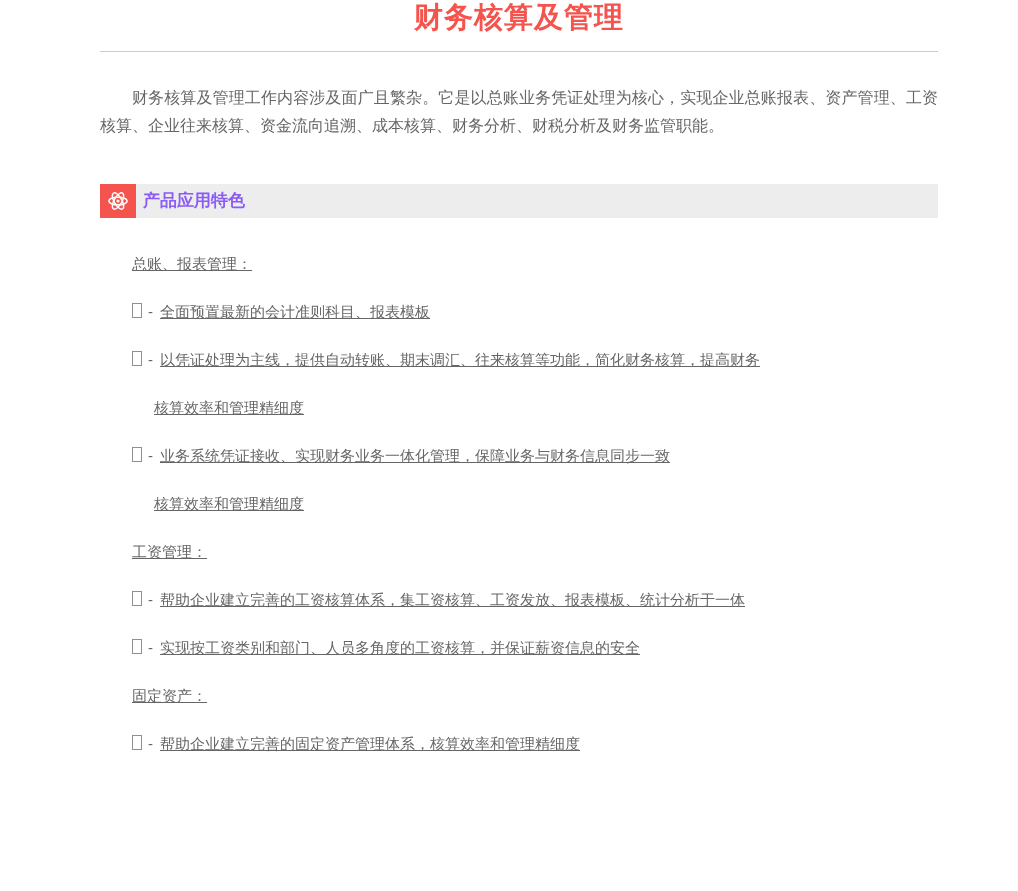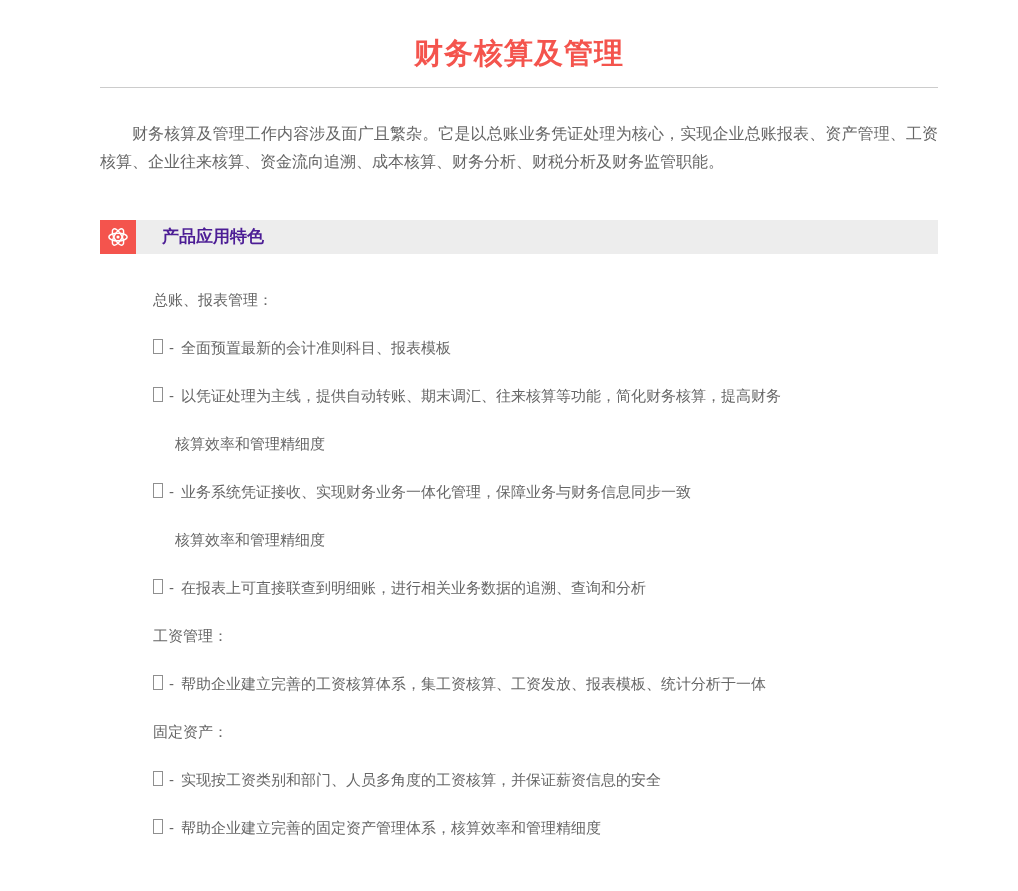--- a/index.html
+++ b/index.html
@@ -12,21 +12,20 @@
     width: 1018px;
     height: 891px;
     overflow: hidden;
   }
   .page {
     margin-left: 100px;
     width: 838px;
   }
   .page-title {
     margin: 0;
-    padding-top: 36px;
     text-align: center;
     font-size: 29px;
     line-height: 34px;
     font-weight: bold;
     color: #f4544d;
     letter-spacing: 1px;
   }
   .title-rule {
     border: none;
     border-top: 1px solid #cccccc;
@@ -51,28 +50,29 @@
     flex: 0 0 36px;
     width: 36px;
     background: #f4544d;
     display: flex;
     align-items: center;
     justify-content: center;
   }
   .section-label {
     font-size: 17px;
     font-weight: bold;
-    color: #4c1d95;
+    color: #8b5cf6;
     line-height: 34px;
-    padding-left: 26px;
+    padding-left: 7px;
   }
   .feature-list {
-    margin: 22px 0 0 53px;
+    margin: 22px 0 0 32px;
     font-size: 15px;
     color: #666666;
+    text-decoration: underline;
   }
   .row {
     height: 48px;
     line-height: 48px;
     white-space: nowrap;
     overflow: hidden;
   }
   .row.cont {
     padding-left: 22px;
   }
@@ -132,38 +132,35 @@
 
     <div class="row bullet">
       <span class="tofu"></span><span class="dash">-</span><span>业务系统凭证接收、实现财务业务一体化管理，保障业务与财务信息同步一致</span>
     </div>
 
 
     <div class="row cont">
       <span>核算效率和管理精细度</span>
     </div>
 
-    <div class="row bullet">
-      <span class="tofu"></span><span class="dash">-</span><span>在报表上可直接联查到明细账，进行相关业务数据的追溯、查询和分析</span>
-    </div>
 
     <div class="row heading">
       <span>工资管理：</span>
     </div>
 
     <div class="row bullet">
       <span class="tofu"></span><span class="dash">-</span><span>帮助企业建立完善的工资核算体系，集工资核算、工资发放、报表模板、统计分析于一体</span>
     </div>
 
+    <div class="row bullet">
+      <span class="tofu"></span><span class="dash">-</span><span>实现按工资类别和部门、人员多角度的工资核算，并保证薪资信息的安全</span>
+    </div>
+
     <div class="row heading">
       <span>固定资产：</span>
-    </div>
-
-    <div class="row bullet">
-      <span class="tofu"></span><span class="dash">-</span><span>实现按工资类别和部门、人员多角度的工资核算，并保证薪资信息的安全</span>
     </div>
 
     <div class="row bullet">
       <span class="tofu"></span><span class="dash">-</span><span>帮助企业建立完善的固定资产管理体系，核算效率和管理精细度</span>
     </div>
 
   </div>
 </div>
 
 </body></html>

